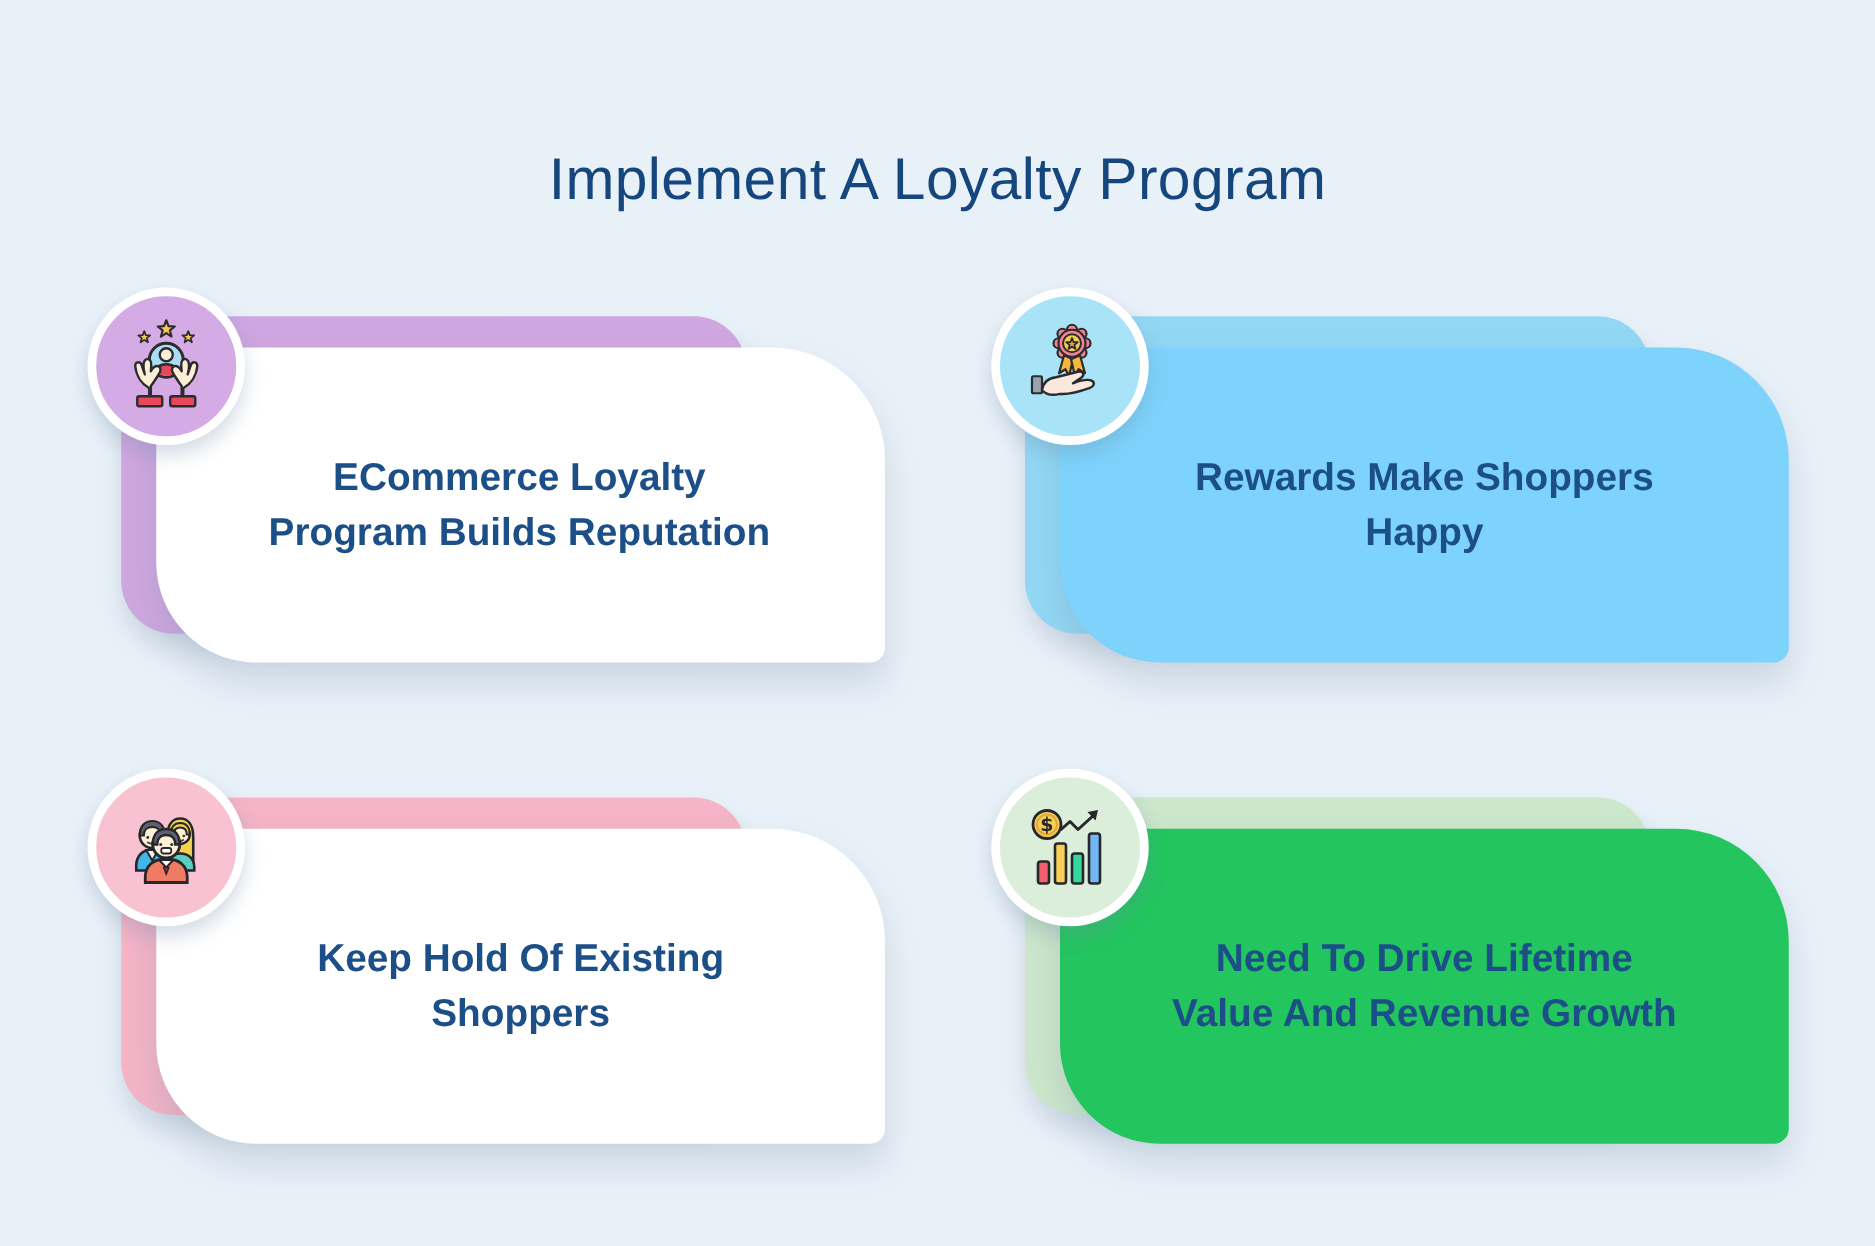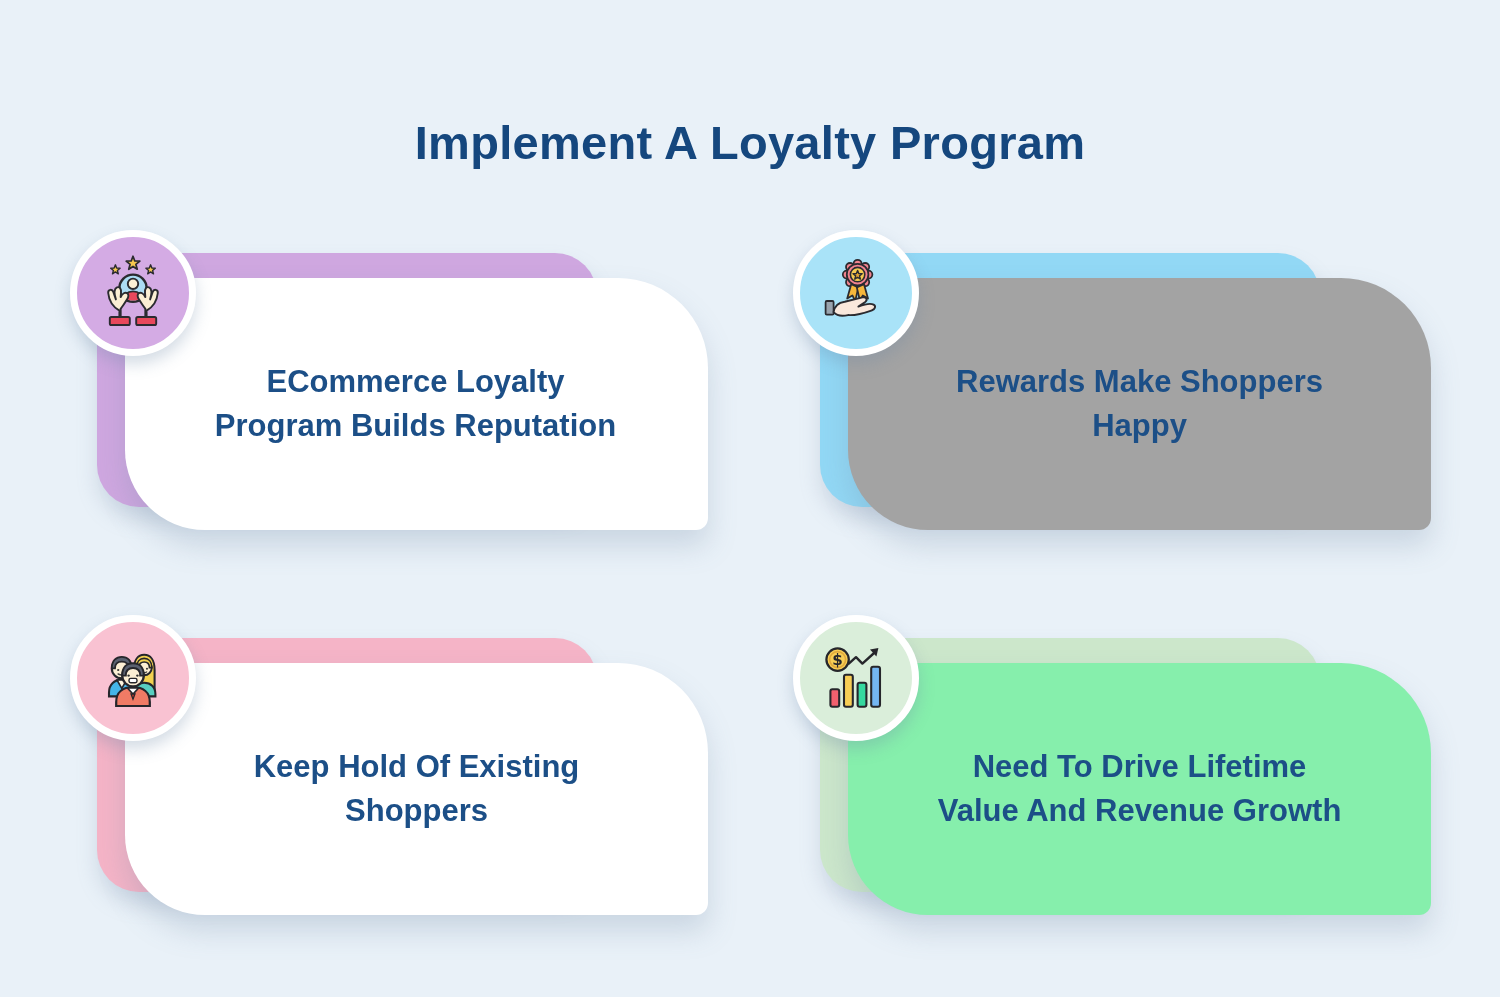--- a/index.html
+++ b/index.html
@@ -5,21 +5,21 @@
   html,body{margin:0;padding:0;}
   body{
     width:1500px;height:997px;
     position:relative;overflow:hidden;
     background:var(--bg,#E9F1F8);
     font-family:"Liberation Sans",sans-serif;
   }
   .page-title{
     position:absolute;top:84px;left:0;width:100%;
     text-align:center;
-    font-size:47px;font-weight:700;letter-spacing:.3px;
+    font-size:47px;font-weight:400;letter-spacing:.3px;
     color:var(--title,#15477E);
   }
   .card{position:absolute;width:612px;height:278px;}
   .card.pos-tl{left:97px;top:253px;}
   .card.pos-tr{left:820px;top:253px;}
   .card.pos-bl{left:97px;top:638px;}
   .card.pos-br{left:820px;top:638px;}
   .back-plate{
     position:absolute;left:0;top:0;
     width:500px;height:254px;
@@ -81,21 +81,21 @@
         <path d="M33,84 L33,72 C26,68 20,60 19,50 C18.6,45.5 24,44.5 25.4,48.8 L28.6,58 C26.5,51 26.6,44.4 30,43 C33.2,41.7 35.4,44.6 35,49.6 L34.6,55 C36.8,50.4 40.2,48.8 42.6,50.2 C45,51.6 44.6,55 42.6,58 L38,65 C36.6,67.2 35.4,68.6 34.6,69.6 L34.6,84 Z" fill="#FBEFD4" stroke="#2B2B30" stroke-width="2.4" stroke-linejoin="round"></path>
         <rect x="21" y="80" width="25" height="10" rx="2" fill="#E8485C" stroke="#2B2B30" stroke-width="2.4"></rect>
       </g>
       <use href="#lhand1" transform="translate(100,0) scale(-1,1)"></use>
     </svg>
   </div>
 </div>
 
 <div class="card pos-tr">
   <div class="back-plate" style="background: rgb(146, 216, 245);"></div>
-  <div class="white-card" style="background: #a3a3a3;">
+  <div class="white-card" style="background: #7dd3fc;">
     <div class="card-label">Rewards Make Shoppers
 Happy</div>
   </div>
   <div class="icon-badge" style="background: rgb(169, 227, 248);">
     <svg viewBox="0 0 100 100">
       <defs>
         <path id="star2" d="M0,-10 L2.5,-3.4 L9.5,-3.1 L4,1.3 L5.9,8.1 L0,4.2 L-5.9,8.1 L-4,1.3 L-9.5,-3.1 L-2.5,-3.4 Z"></path>
       </defs>
       <g stroke="#2B2B30" stroke-width="2.2" fill="#F2838F">
         <circle cx="65.5" cy="27" r="5"></circle>
@@ -150,21 +150,21 @@
       <rect x="45" y="50.5" width="10" height="5.5" rx="2.2" fill="#FFFFFF" stroke="#26262B" stroke-width="1.8"></rect>
       <path d="M29,85 L29,80 C29,68 37,61.5 50,61.5 C63,61.5 71,68 71,80 L71,85 Z" fill="#F07B65" stroke="#26262B" stroke-width="2.8"></path>
       <path d="M43,62.5 L50,70 L57,62.5 Z" fill="#FFFFFF" stroke="#26262B" stroke-width="2"></path>
       <path d="M47.5,70 L52.5,70 L50,76.5 Z" fill="#C0392B" stroke="#26262B" stroke-width="1.6"></path>
     </svg>
   </div>
 </div>
 
 <div class="card pos-br">
   <div class="back-plate" style="background: rgb(204, 231, 203);"></div>
-  <div class="white-card" style="background: #86efac;">
+  <div class="white-card" style="background: #22c55e;">
     <div class="card-label">Need To Drive Lifetime
 Value And Revenue Growth</div>
   </div>
   <div class="icon-badge" style="background: rgb(218, 238, 218);">
     <svg viewBox="0 0 100 100">
       <rect x="18" y="64" width="11" height="22" rx="2.5" fill="#F2606E" stroke="#26262B" stroke-width="2.6"></rect>
       <rect x="35" y="46" width="11" height="40" rx="2.5" fill="#F7CE55" stroke="#26262B" stroke-width="2.6"></rect>
       <rect x="52" y="56" width="11" height="30" rx="2.5" fill="#35D99F" stroke="#26262B" stroke-width="2.6"></rect>
       <rect x="69" y="36" width="11" height="50" rx="2.5" fill="#74B6F2" stroke="#26262B" stroke-width="2.6"></rect>
       <circle cx="27" cy="27" r="14" fill="#F7CE55" stroke="#26262B" stroke-width="2.8"></circle>

